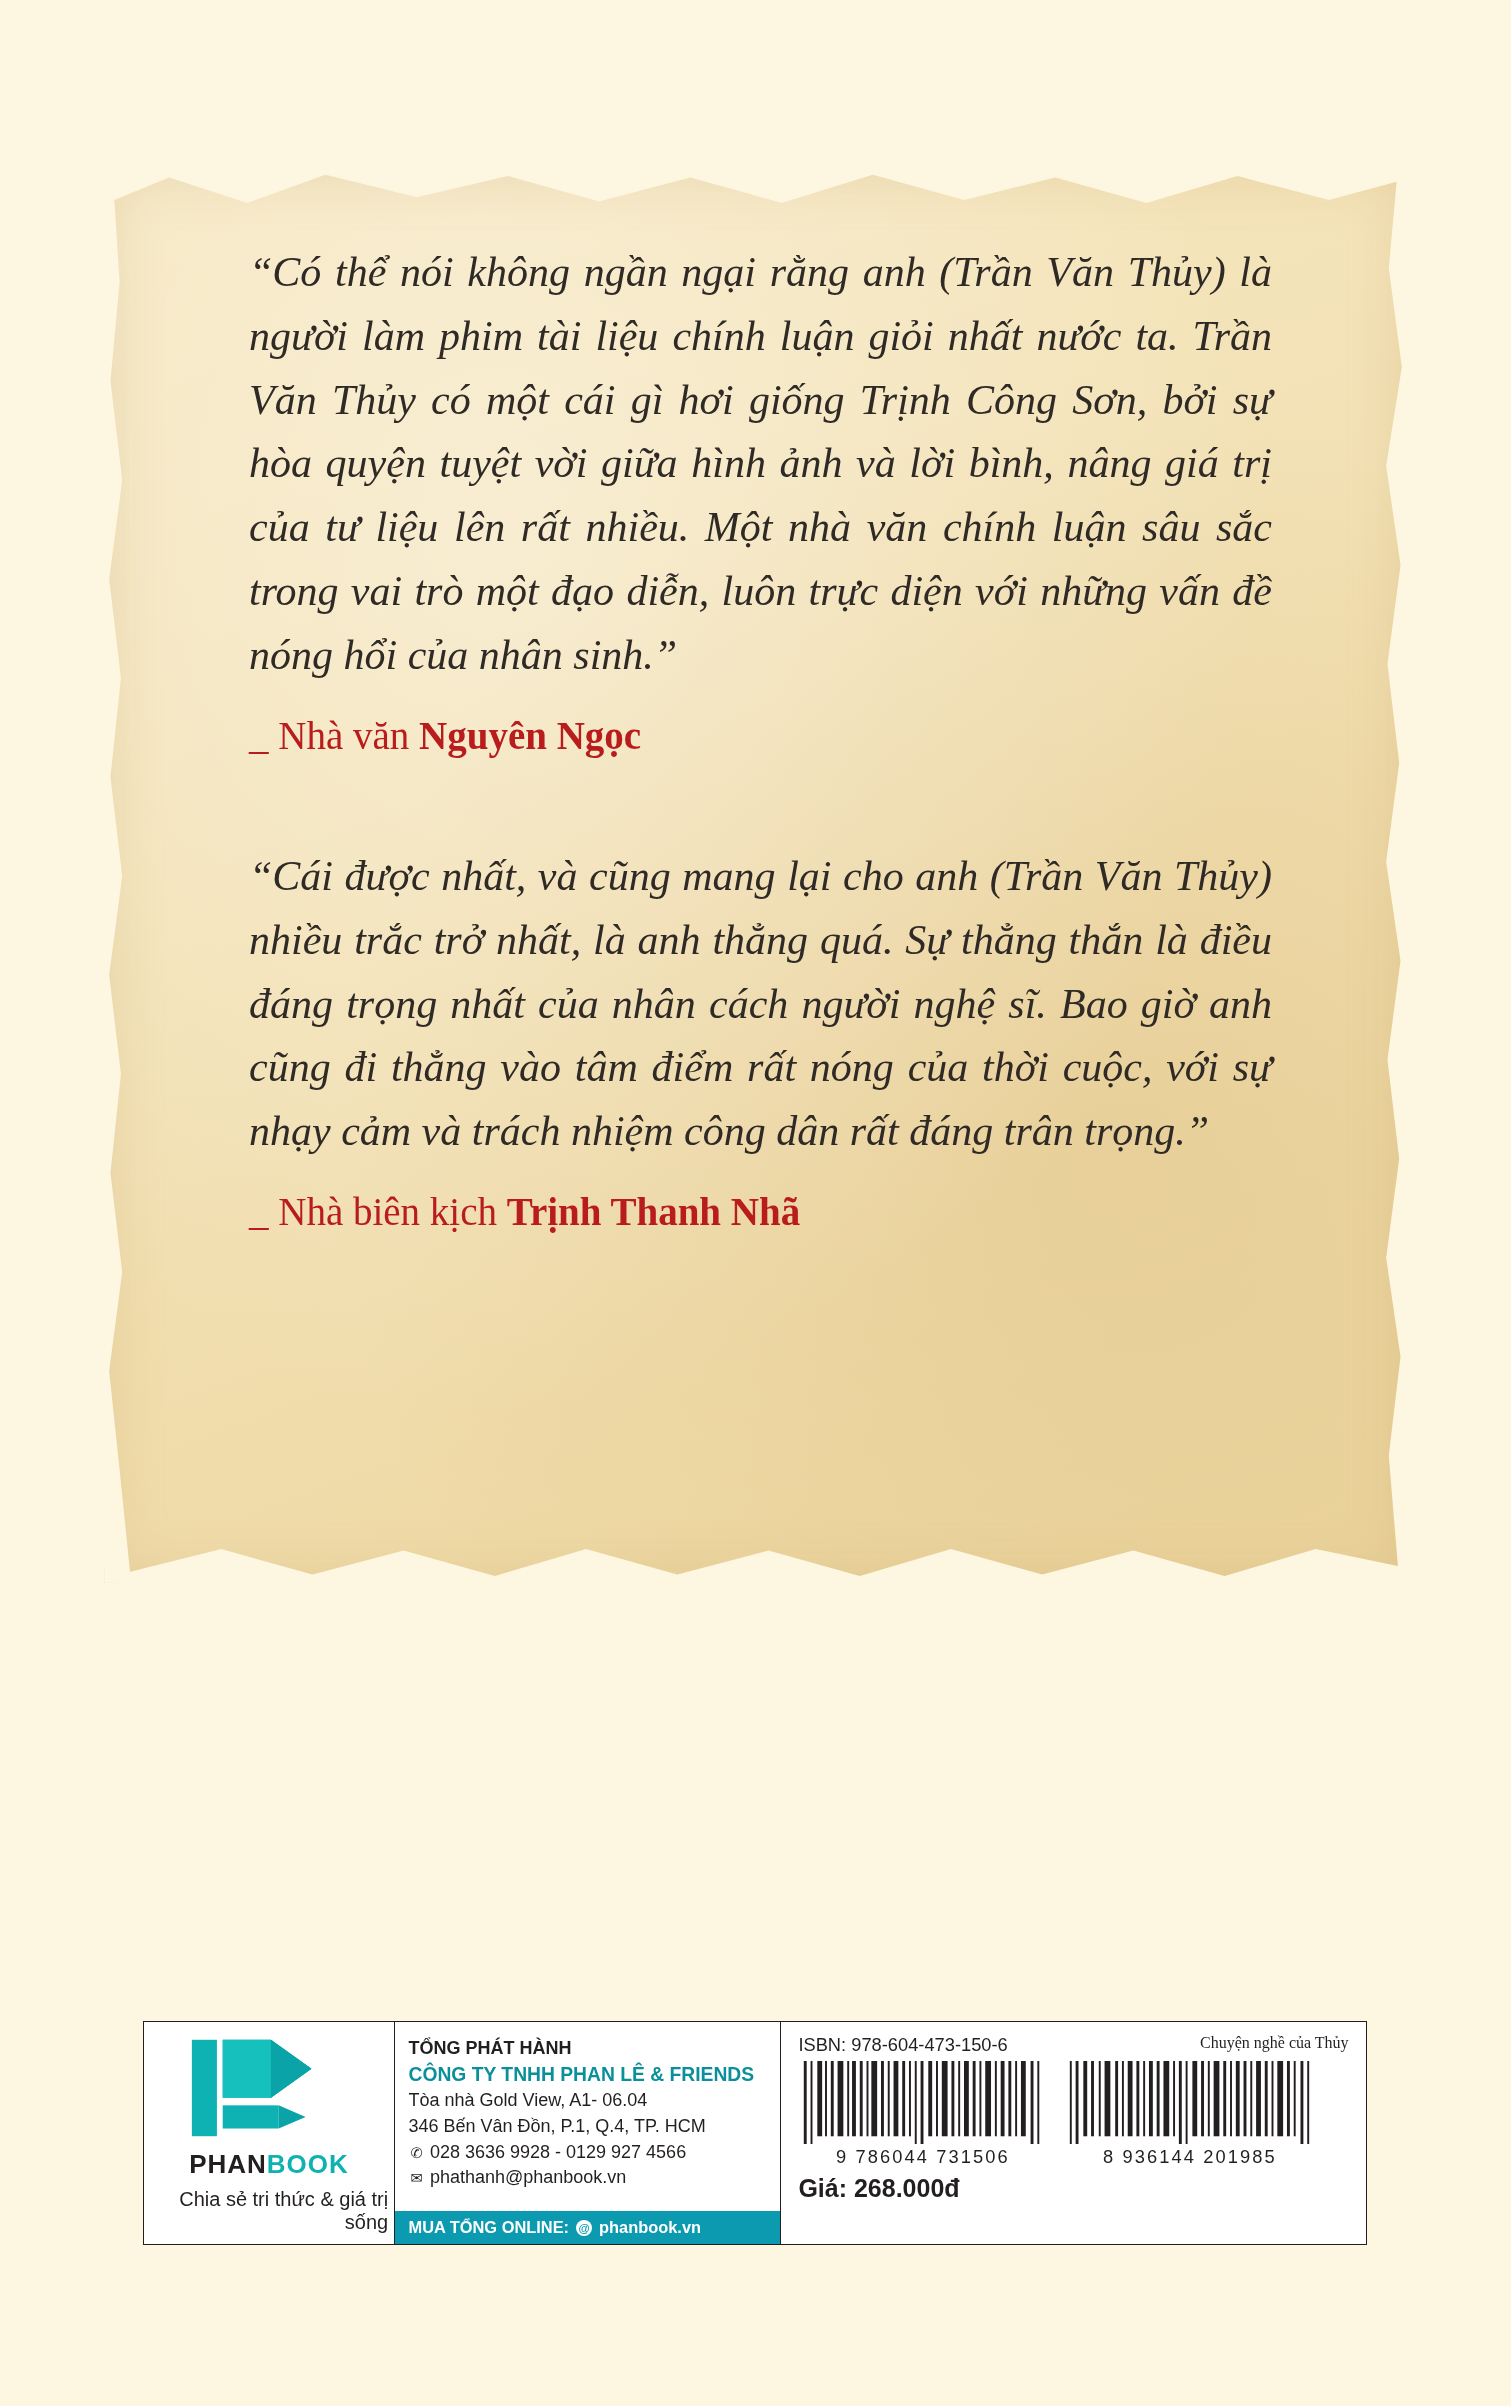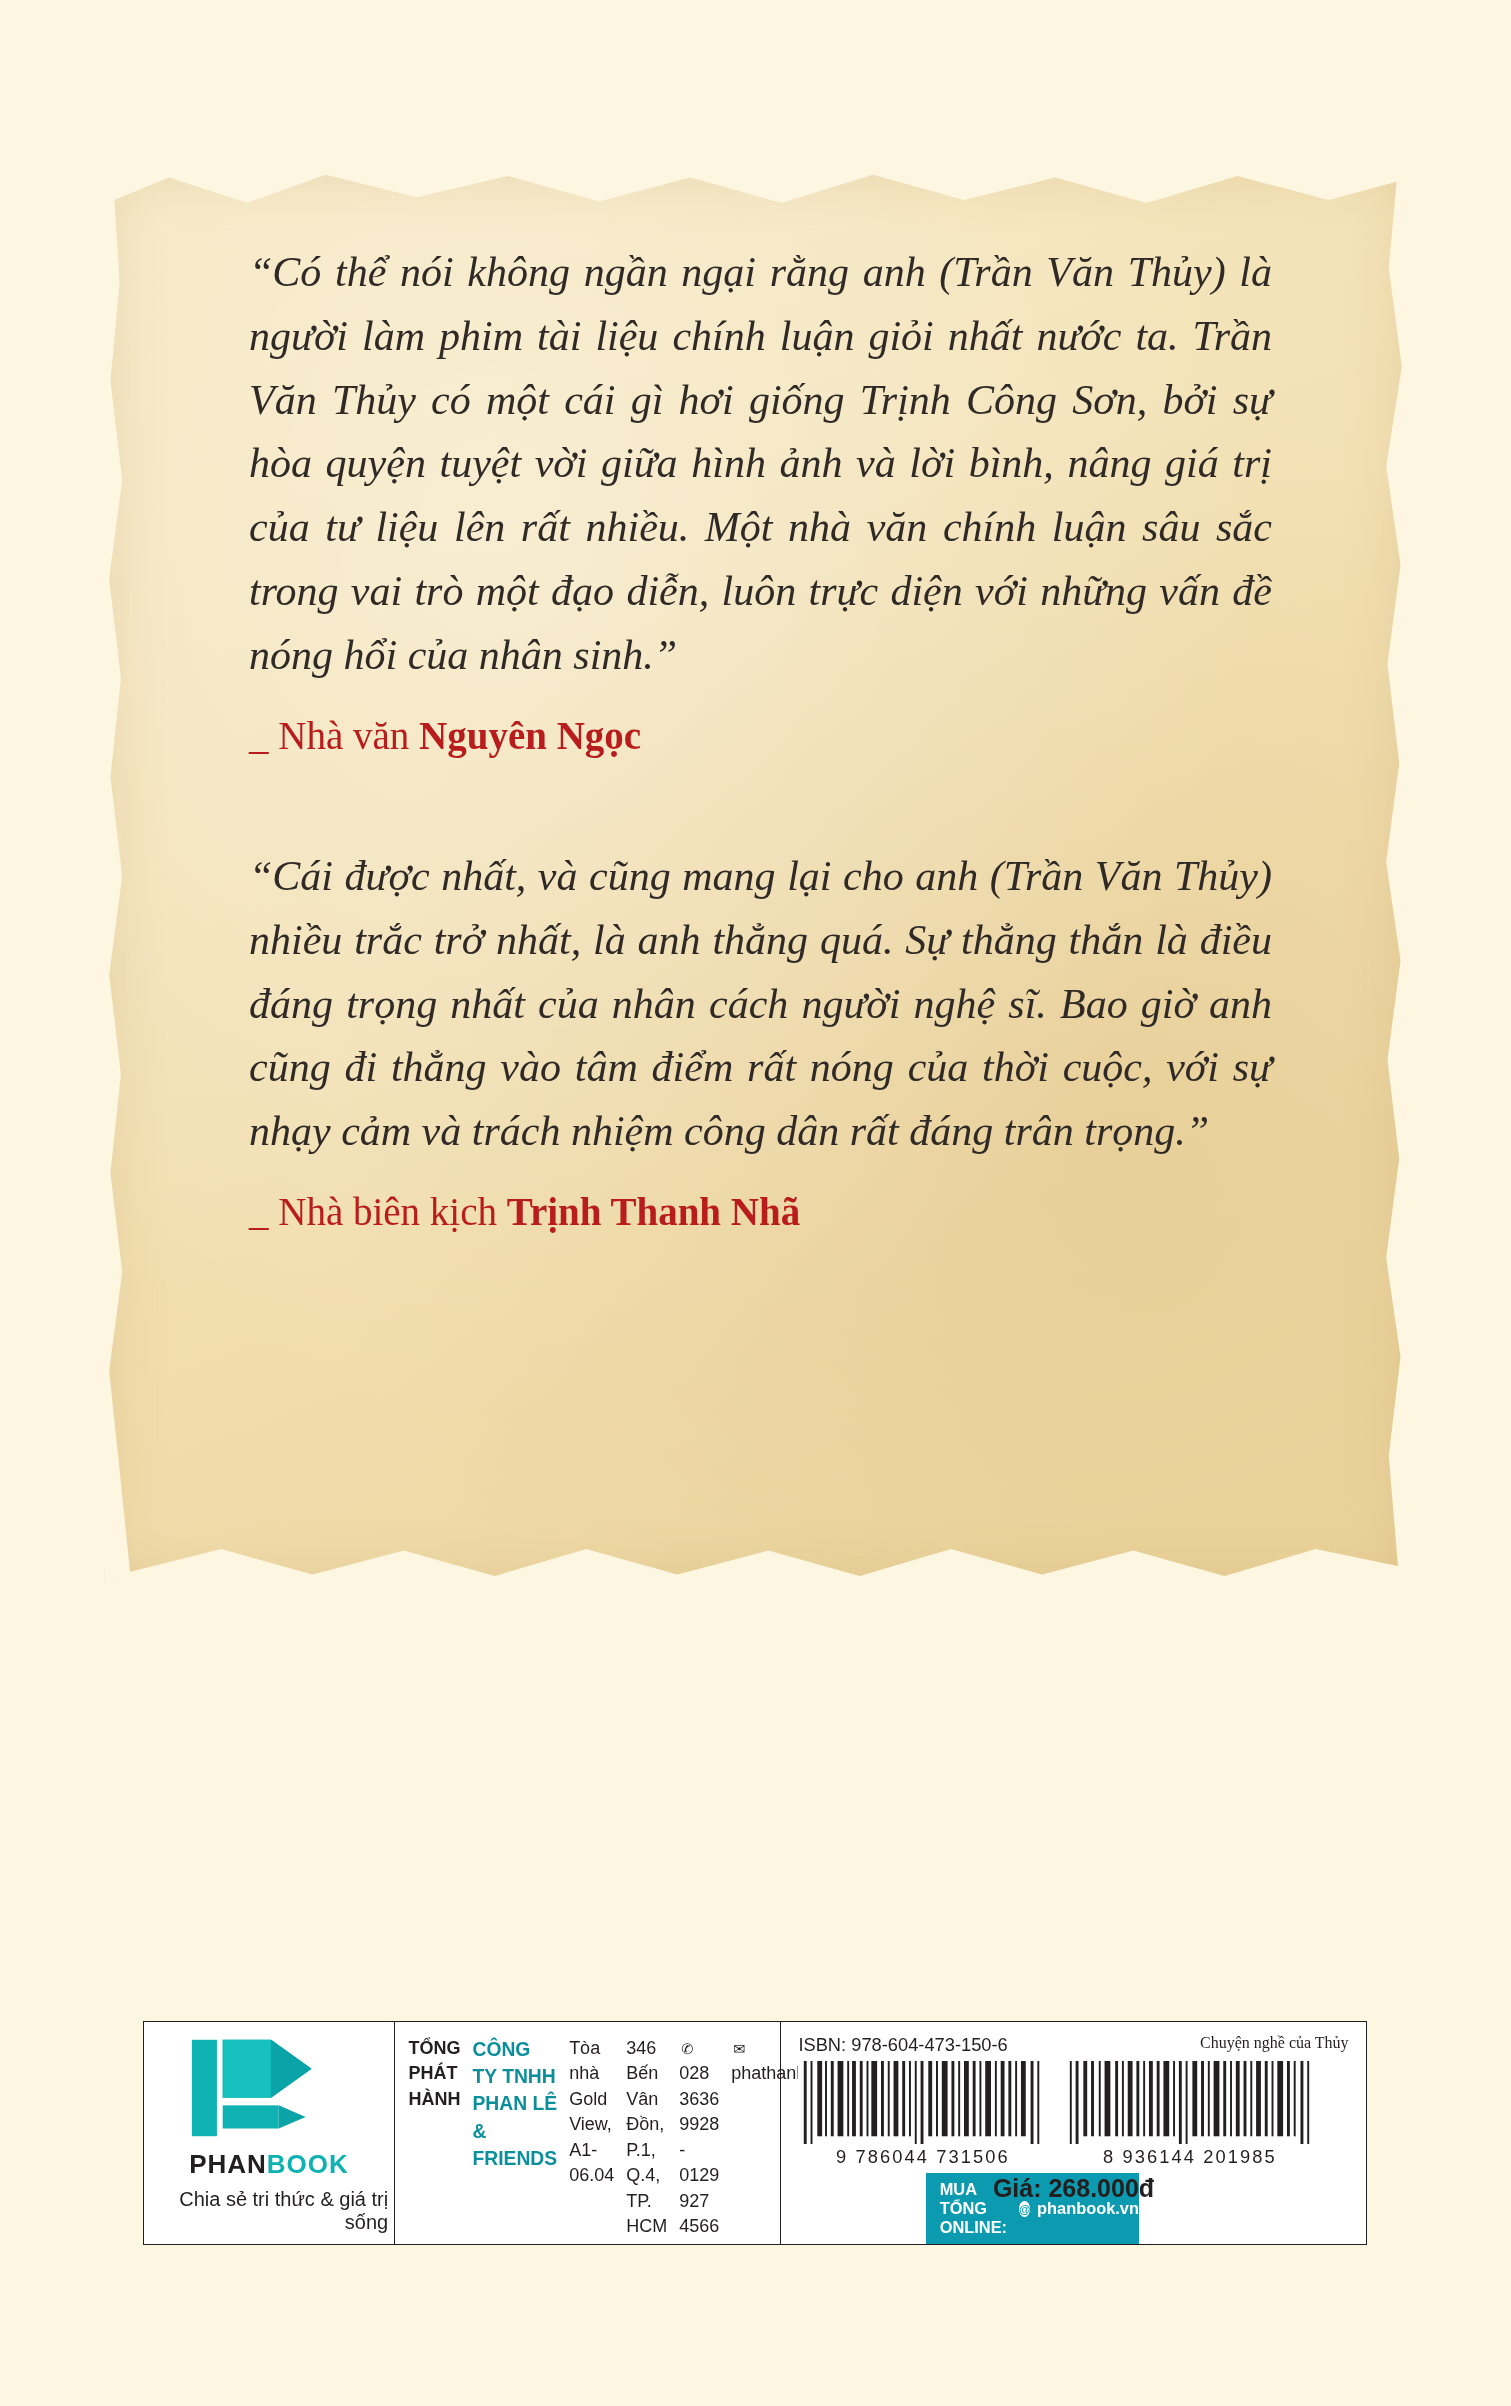--- a/index.html
+++ b/index.html
@@ -131,21 +131,21 @@
     color: #231f20;
     text-align: right;
   }
 
   .colo-pub {
     width: 386px;
     border-right: 1.9px solid #231f20;
     box-sizing: border-box;
     padding: 13.5px 9.7px 0 13.5px;
     display: flex;
-    gap: 12px;
+    flex-direction: column;
   }
   .pub-line {
     font-family: "Liberation Sans", sans-serif;
     font-size: 18px;
     line-height: 1.42;
     color: #231f20;
   }
   .pub-line.b { font-weight: 700; }
   .pub-line.teal { color: #0a8f9b; font-weight: 700; font-size: 19.3px; }
   .pub-icon {
@@ -208,21 +208,21 @@
   .bar-digits {
     font-family: "Liberation Sans", sans-serif;
     font-size: 18.3px;
     letter-spacing: 2.1px;
     color: #231f20;
     margin-top: 1.9px;
     text-align: center;
   }
   .price {
     margin-top: 5.8px;
-    text-align: center;
+    text-align: left;
     font-family: "Liberation Sans", sans-serif;
     font-weight: 700;
     font-size: 25px;
     color: #231f20;
   }
 </style>
 </head>
 <body>
 
 <div class="parchment-wrap">

